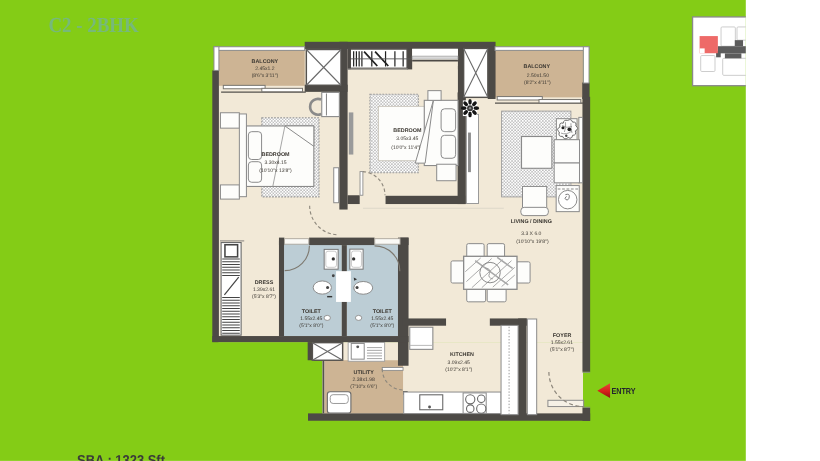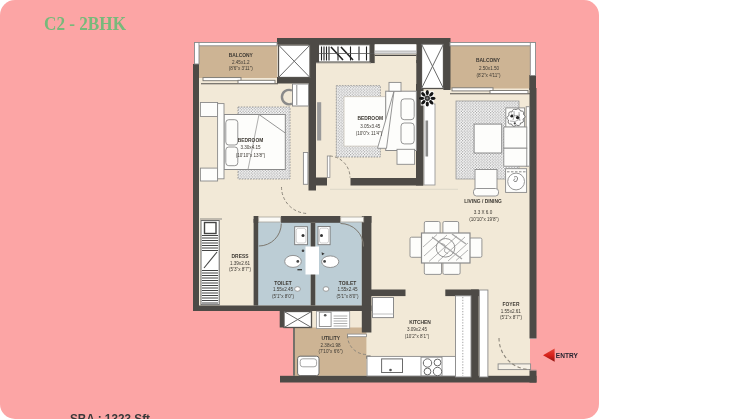--- a/index.html
+++ b/index.html
@@ -1,16 +1,16 @@
 <!DOCTYPE html>
 <html><head>
 <meta charset="utf-8">
 <style>
   html,body{margin:0;padding:0;background:#ffffff;}
-  #page{position:relative;width:599px;height:419px;background:#fca5a5;overflow:hidden;font-family:"Liberation Sans",sans-serif;border-radius:15px;}
+  #page{position:relative;width:678px;height:419px;background:#84cc16;overflow:hidden;font-family:"Liberation Sans",sans-serif;}
   svg{position:absolute;top:0;left:0;}
   text{font-family:"Liberation Sans",sans-serif;}
 </style>
 </head>
 <body>
 <div id="page">
 <svg width="745" height="419" viewBox="0 0 745 419">
 <defs>
   <pattern id="rug" width="2.8" height="2.8" patternUnits="userSpaceOnUse">
     <rect width="2.8" height="2.8" fill="#ffffff"></rect>

